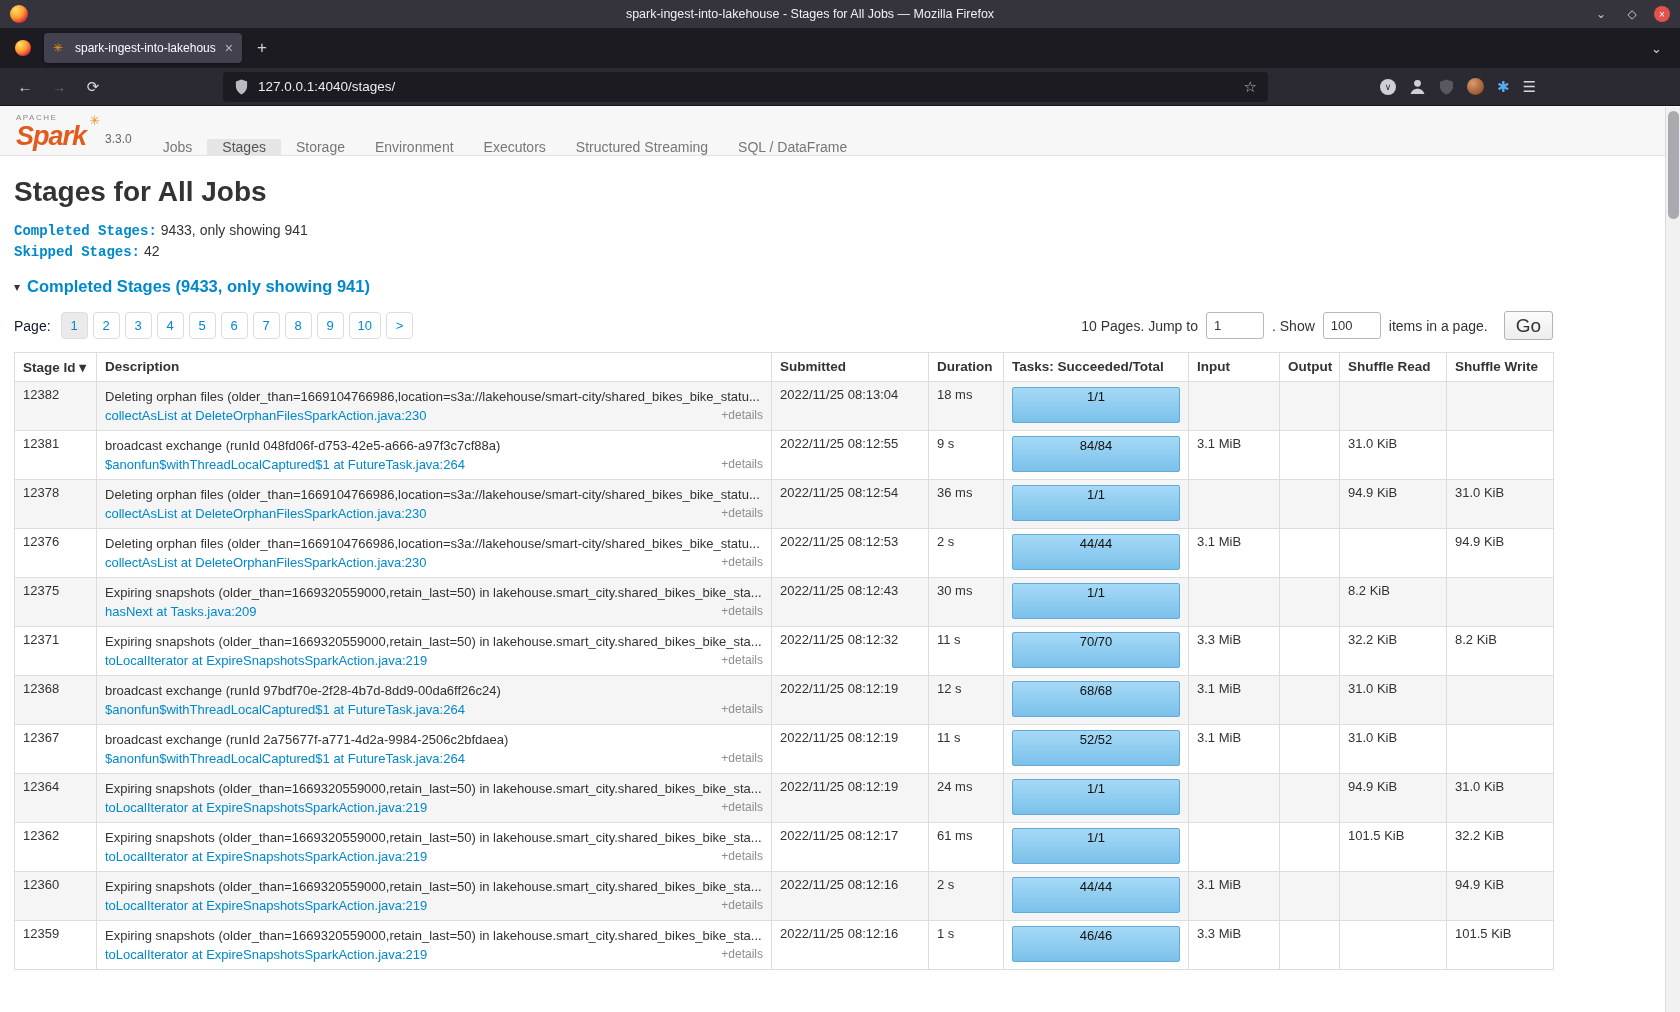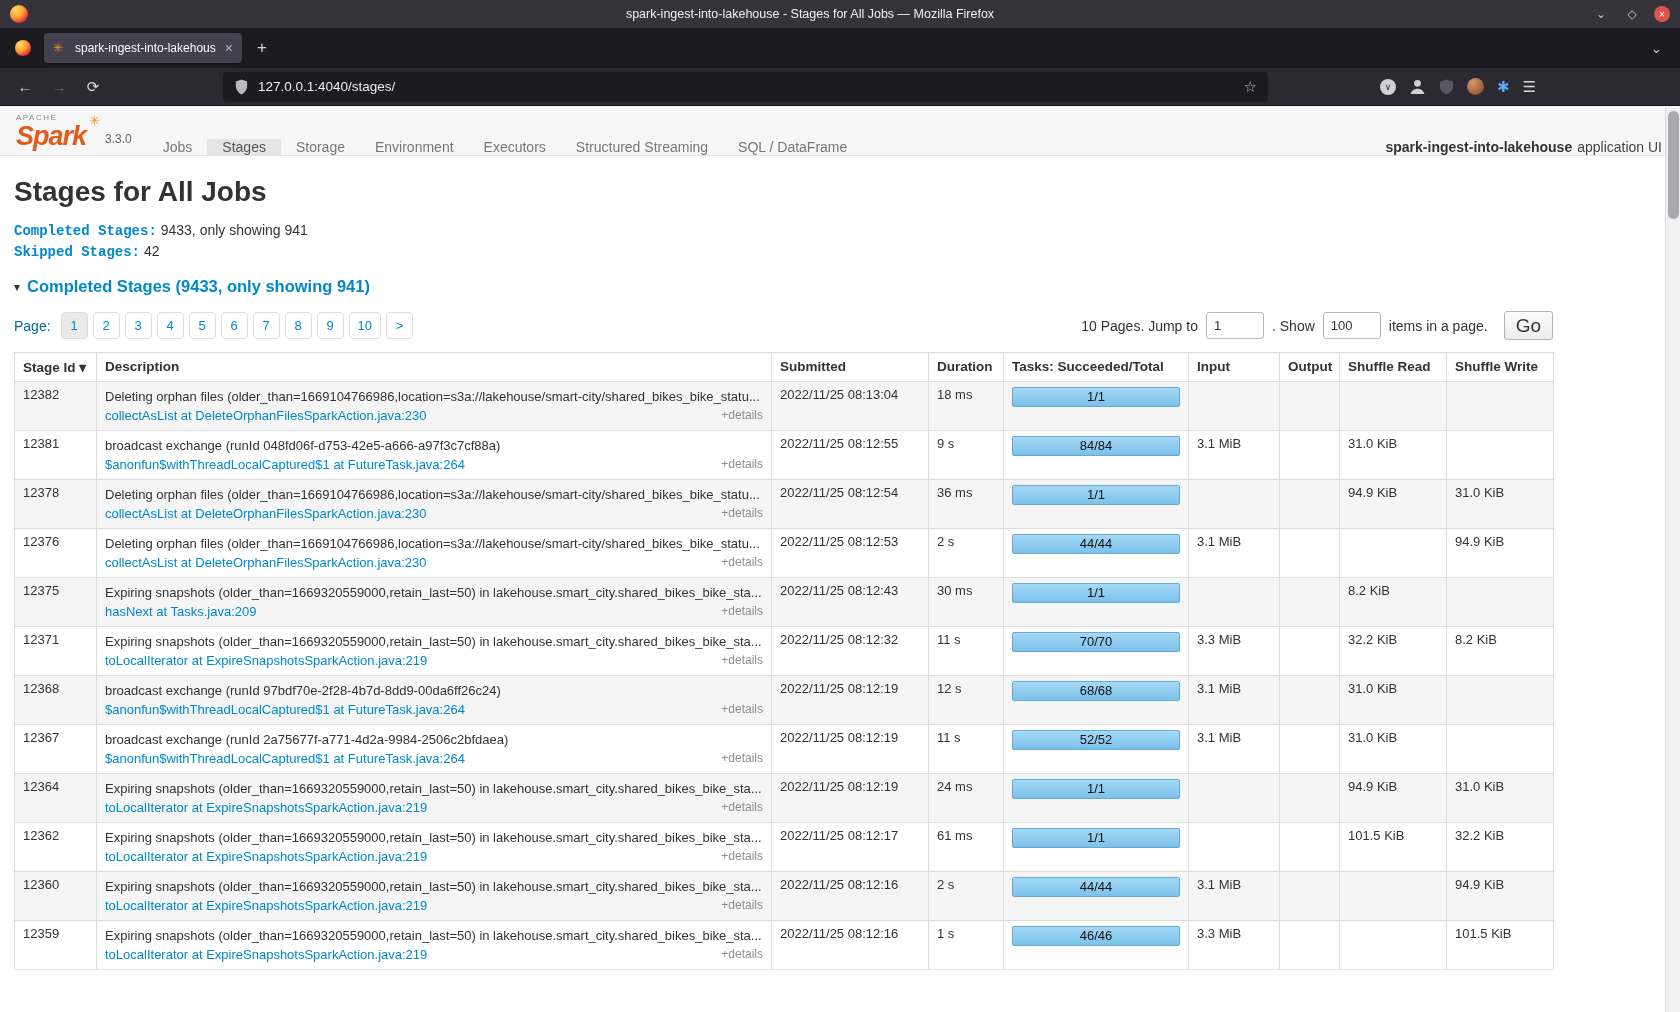--- a/index.html
+++ b/index.html
@@ -82,21 +82,21 @@
   
   .content { width: 1554px; padding-left: 14px; }
   .page-title { font-size: 28px; font-weight: 700; color: #333; margin: 20px 0 12px; }
   .summary-line { font-size: 14px; line-height: 20px; color: #333; }
   .summary-label { color: var(--link-blue, #0088cc); font-weight: bold; font-family: Liberation Mono, monospace; }
   .section-header { margin-top: 15px; display: flex; align-items: center; gap: 7px; cursor: pointer; }
   .section-arrow { font-size: 12px; color: #333; }
   .section-title { font-size: 16.5px; font-weight: bold; color: var(--link-blue, #0088cc); }
 
   .pagination-row { margin: 15px 0 12px; display: flex; align-items: center; width: 1539px; }
-  .page-label { font-size: 14px; color: #0369a1; margin-right: 10px; }
+  .page-label { font-size: 14px; color: #0f172a; margin-right: 10px; }
   .page-btns { display: flex; gap: 5px; }
   .page-btn {
     min-width: 27px; height: 27px; padding: 0 8px; display: flex; align-items: center; justify-content: center;
     border: 1px solid #ddd; border-radius: 4px; background: #fff; color: var(--link-blue, #0088cc);
     font-size: 13px; font-family: inherit; cursor: pointer;
   }
   .page-btn.active { background: #eaeaea; }
   .pager-right { margin-left: auto; display: flex; align-items: center; gap: 8px; font-size: 14px; color: #333; }
   .pager-input { width: 58px; height: 27px; border: 1px solid #b8b8b8; border-radius: 3px; padding: 0 7px;
                  font-size: 13px; color: #333; font-family: inherit; background: #fff; }
@@ -110,21 +110,21 @@
     border: 1px solid #ddd; padding: 5px 8px; text-align: left; vertical-align: top;
     font-size: 13px; color: #333; overflow: hidden;
   }
   .stages-table th { font-size: 13.5px; font-weight: bold; padding: 6px 8px; white-space: nowrap; background: #fff; }
   .stages-table tbody tr:nth-of-type(odd) { background: #f5f5f5; }
   .desc-line { white-space: nowrap; overflow: hidden; font-size: 13px; color: #333; line-height: 19px; }
   .link-line { display: flex; justify-content: space-between; align-items: center; line-height: 19px; }
   .stage-link { color: var(--link-blue, #0088cc); font-size: 13px; white-space: nowrap; overflow: hidden; cursor: pointer; }
   .details-toggle { color: #8e8e8e; font-size: 12px; cursor: pointer; margin-left: 10px; }
   .progress {
-    height: 20px; border: 1px solid #63aad6; border-radius: 2px;
+    height: 36px; border: 1px solid #63aad6; border-radius: 2px;
     background: linear-gradient(var(--progress-blue-light, #a5d9f6), var(--progress-blue, #7bc1ea));
     text-align: center; font-size: 13px; line-height: 18px; color: #111;
   }
 
   
   .scrollbar { position: absolute; top: 107px; right: 0; bottom: 0; width: 15px;
                background: #f1f1f2; border-left: 1px solid #dadada; }
   .scroll-thumb { position: absolute; top: 4px; left: 2px; width: 11px; height: 108px;
                   background: #a9a9af; border-radius: 6px; }
 </style>
@@ -191,24 +191,20 @@
   <nav class="nav-items">
 
   <span class="nav-item">Jobs</span>
       <span class="nav-item active">Stages</span>
       <span class="nav-item">Storage</span>
       <span class="nav-item">Environment</span>
       <span class="nav-item">Executors</span>
       <span class="nav-item">Structured Streaming</span>
       <span class="nav-item">SQL / DataFrame</span>
     </nav>
-  <div class="app-id">
-    <span class="app-name">spark-ingest-into-lakehouse</span>
-    <span>application UI</span>
-  </div>
 </div>
 
 <div class="content">
   <h1 class="page-title">Stages for All Jobs</h1>
 
   <div class="summary-line">
     <span class="summary-label">Completed Stages:</span>
     <span>9433, only showing 941</span>
   </div>
   <div class="summary-line">

